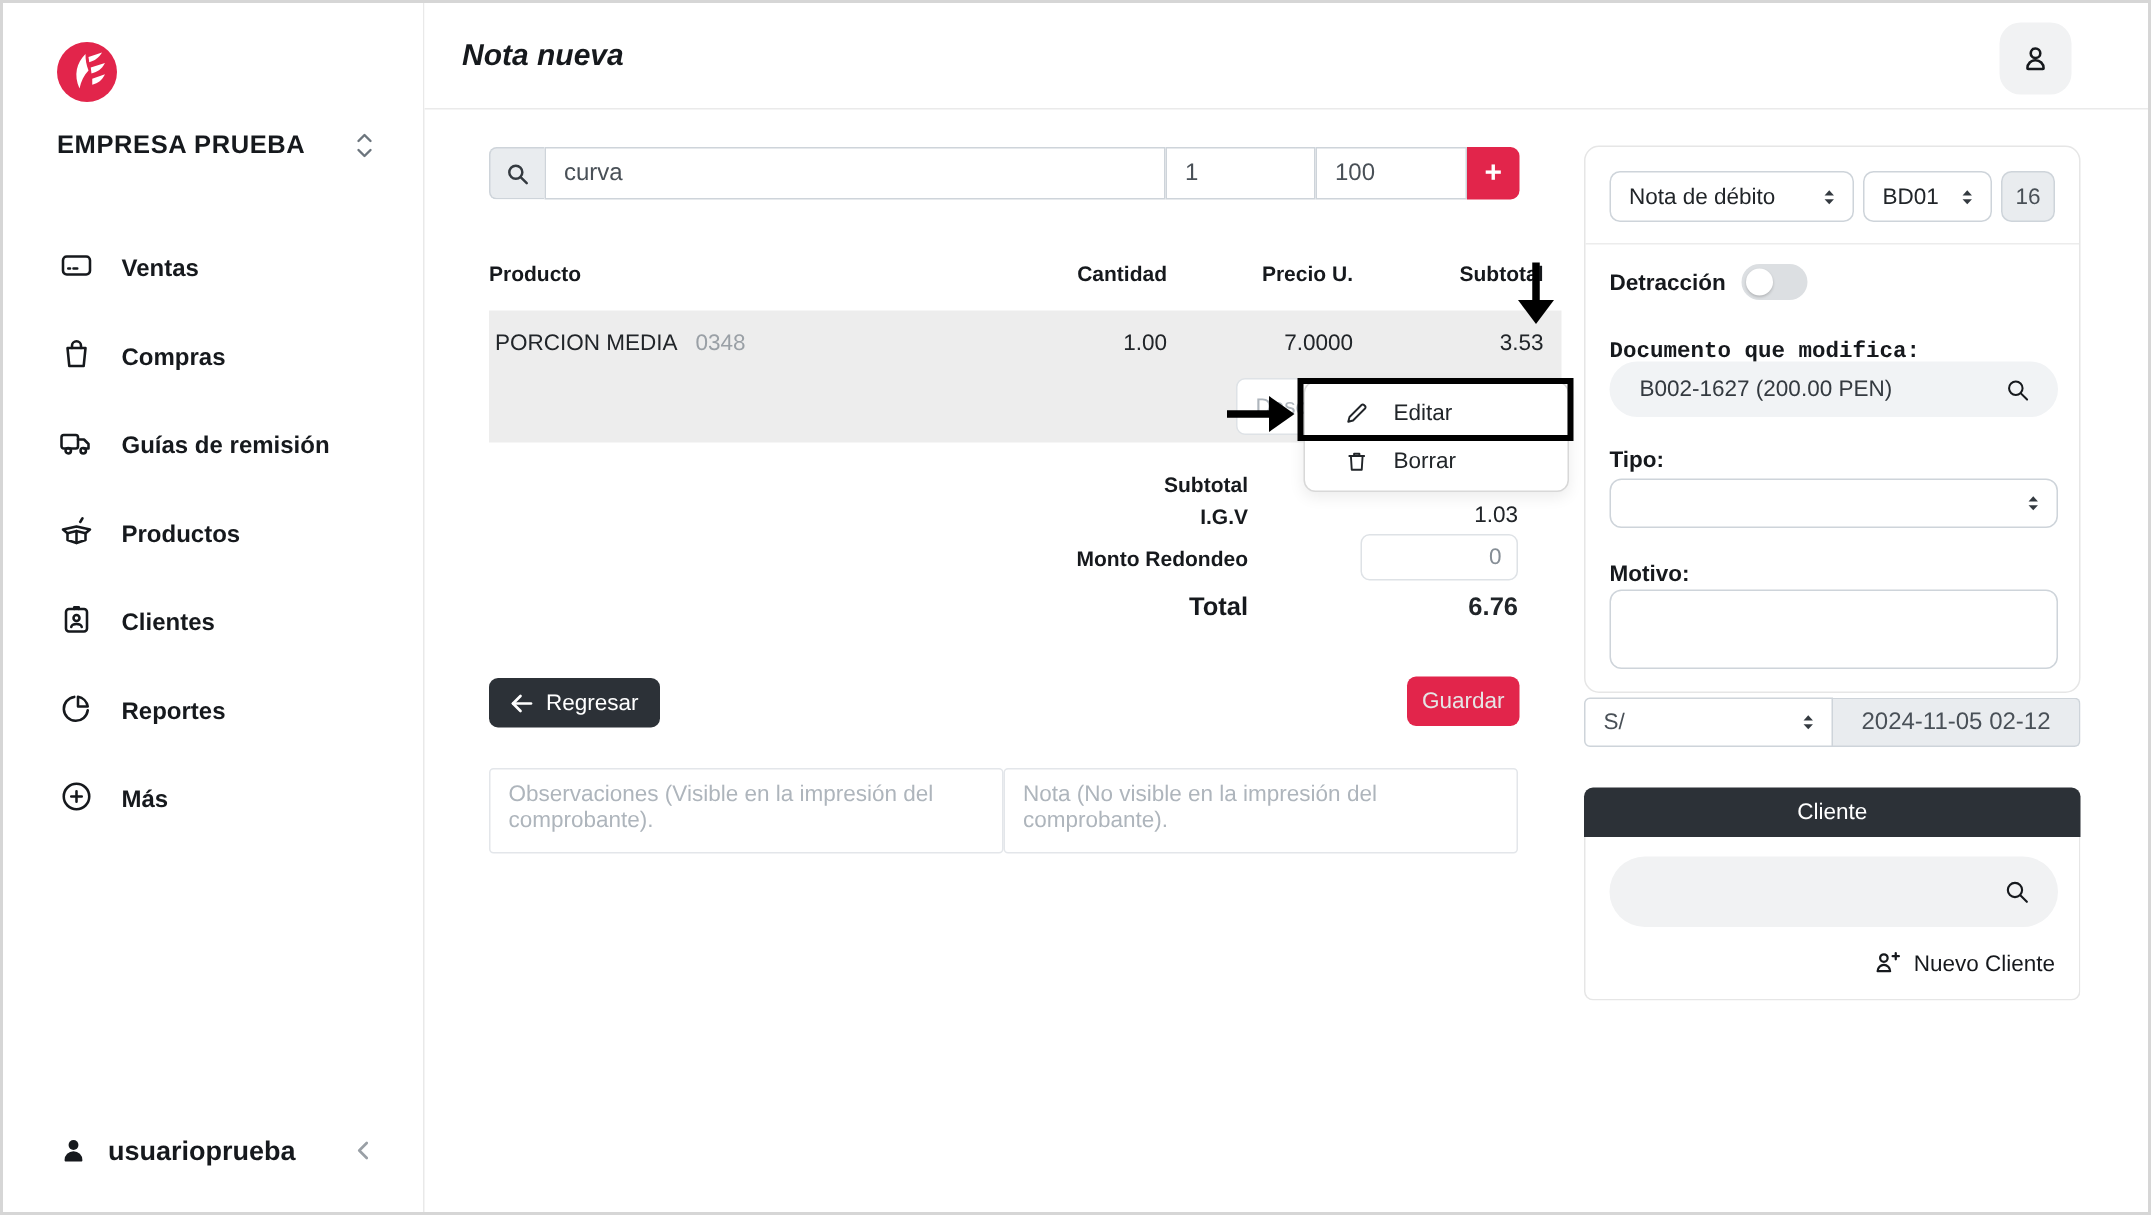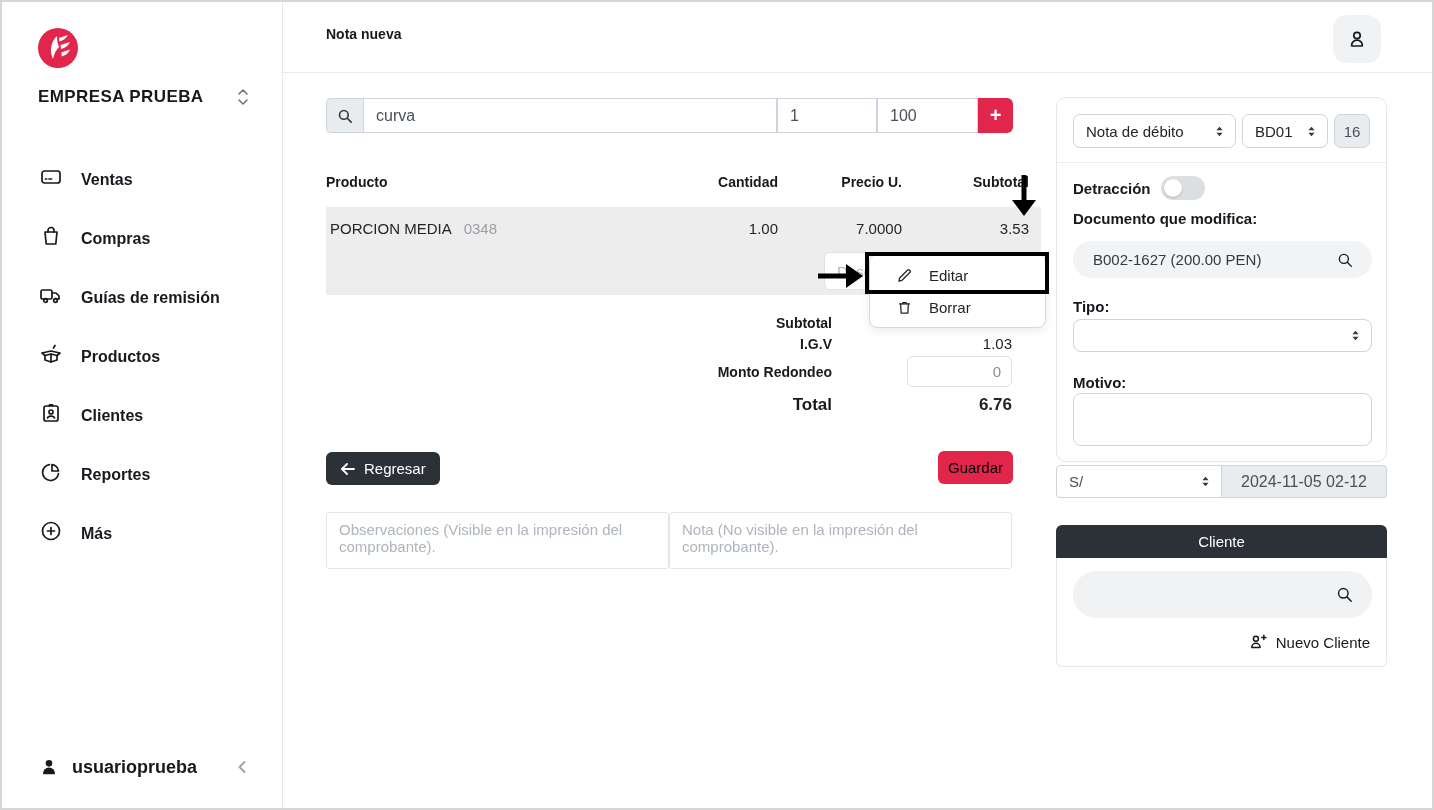--- a/index.html
+++ b/index.html
@@ -33,21 +33,21 @@
     display:flex; align-items:center; gap:12px;
   }
   .user-row .uname { font-size:18px; font-weight:700; }
   .collapse-chev { margin-left:26px; cursor:pointer; }
 
   
   .main-header {
     position:absolute; left:281px; top:0; right:0; height:71px;
     border-bottom:1px solid #eaeaea; background:#fff;
   }
-  .page-title { position:absolute; left:43px; top:24px; font-size:14px; font-weight:800; }
+  .page-title { position:absolute; left:25px; top:24px; font-size:20px; font-weight:800;font-style:italic; }
   .avatar-btn {
     position:absolute; right:51px; top:13px; width:48px; height:48px;
     background:#f1f2f3; border-radius:14px; display:flex; align-items:center;
     justify-content:center; cursor:pointer;
   }
 
   
   .search-group {
     position:absolute; left:324px; top:96px; width:687px; height:35px;
     display:flex;
@@ -120,21 +120,21 @@
   .sum-total { margin-top:8px; }
 
   
   .back-btn {
     position:absolute; left:324px; top:450px; height:33px; padding:0 14px;
     border:none; border-radius:6px; color:#fff; font-size:15px; cursor:pointer;
     display:flex; align-items:center; gap:8px; font-family:"Liberation Sans",sans-serif;
   }
   .save-btn {
     position:absolute; left:936px; top:449px; width:75px; height:33px;
-    border:none; border-radius:6px; color:#000000; font-size:15px; cursor:pointer;
+    border:none; border-radius:6px; color:#e5e5e5; font-size:15px; cursor:pointer;
     font-family:"Liberation Sans",sans-serif;
   }
   .note-area {
     position:absolute; top:510px; width:343px; height:57px; resize:none;
     border:1px solid #e3e6ea; border-radius:3px; padding:8px 12px;
     font-size:15px; color:#495057; outline:none; font-family:"Liberation Sans",sans-serif;
   }
   .note-area::placeholder, .search-group input::placeholder, .desc-input::placeholder { color:#aeb5bc; }
   .obs-area { left:324px; }
   .nota-area { left:667px; }
@@ -158,21 +158,21 @@
     font-size:15px; color:#495057;
   }
   .doc-divider { position:absolute; left:0; top:64px; width:100%; border-top:1px solid #ececec; }
   .detraccion-row { position:absolute; left:16px; top:78px; display:flex; align-items:center; gap:10px; }
   .bold-label { font-size:15px; font-weight:700; }
   .toggle { width:44px; height:24px; background:#dcdfe2; border-radius:12px; position:relative; cursor:pointer; }
   .toggle .knob {
     position:absolute; left:3px; top:3px; width:18px; height:18px; background:#fff;
     border-radius:50%; box-shadow:0 1px 2px rgba(0,0,0,.2);
   }
-  .doc-mod-label { position:absolute; left:16px; top:112px; }
+  .doc-mod-label { position:absolute; left:16px; top:128px;font-family:Liberation Mono, monospace; }
   .doc-mod-pill {
     position:absolute; left:16px; top:143px; width:299px; height:37px;
     background:#f1f3f5; border-radius:19px; display:flex; align-items:center;
     justify-content:space-between; padding:0 18px 0 20px; cursor:pointer;
   }
   .doc-mod-pill .pill-text { font-size:15px; color:#343a40; }
   .tipo-label { position:absolute; left:16px; top:200px; }
   .tipo-select {
     position:absolute; left:16px; top:221px; width:299px; height:33px;
     border:1px solid #ced4da; border-radius:8px; display:flex; align-items:center;

